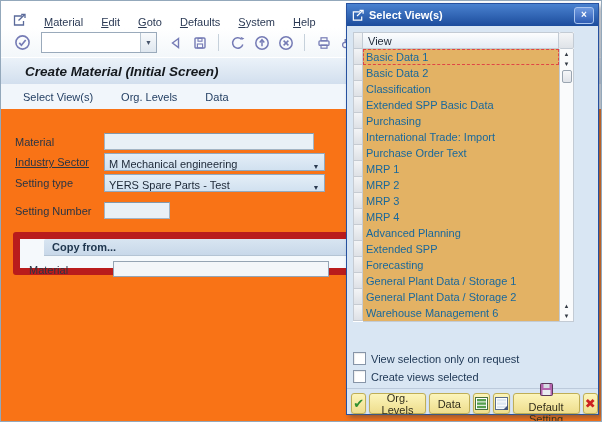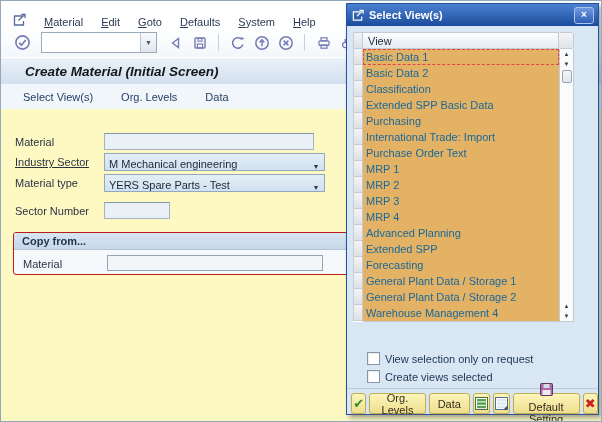--- a/index.html
+++ b/index.html
@@ -22,27 +22,27 @@
   .cmd-drop{width:15px;height:100%;background:linear-gradient(#f8fafc,#dfe7ef);border-left:1px solid #b9c6d2;
             display:flex;align-items:center;justify-content:center;font-size:7px;color:#45536a;}
   
   .titlebar{position:absolute;left:0;top:56px;right:0;height:26px;background:linear-gradient(#ebf2f9,#d2dfee);
             border-top:1px solid #fff;border-bottom:1px solid #b7c9da;display:flex;align-items:center;padding-left:24px;}
   .screen-title{font-weight:bold;font-style:italic;font-size:13.5px;color:#14181d;}
   .apptoolbar{position:absolute;left:0;top:83px;right:0;height:25px;background:#f1f6fb;
               border-bottom:1px solid #c9d6e2;display:flex;align-items:center;padding-left:22px;gap:28px;}
   .flatbtn{background:none;border:none;font-size:11px;color:#1e3a5f;padding:0;cursor:default;font-family:inherit;}
   
-  .content{position:absolute;left:0;top:108px;right:0;bottom:0;background:#fef9c3;}
+  .content{position:absolute;left:0;top:108px;right:0;bottom:0;background:#f97316;}
   .lbl{position:absolute;left:14px;color:#2a3544;}
   .field{position:absolute;left:103px;height:17px;background:#e9f0f6;border:1px solid #a3b4c4;border-top-color:#8398ab;box-sizing:border-box;}
   .combo{position:absolute;left:103px;width:221px;height:18px;box-sizing:border-box;background:linear-gradient(#e4eef7,#d1e1f0);
          border:1px solid #92a8be;display:flex;align-items:flex-end;padding-left:4px;color:#1c2736;}
   .combo-arrow{margin-left:auto;width:16px;text-align:center;font-size:7px;color:#2a3a50;}
-  .copybox{position:absolute;left:12px;top:123px;width:344px;height:43px;border:1px solid #b91c1c;border-radius:3px;background:#f5f9fc;box-sizing:border-box;}
+  .copybox{position:absolute;left:12px;top:123px;width:344px;height:43px;border:7px solid #b91c1c;border-radius:3px;background:#f5f9fc;box-sizing:border-box;padding-left:24px;}
   .copybox-header{height:16px;background:linear-gradient(#d8e5f1,#c8d8e9);border-bottom:1px solid #b4c4d4;
                   border-radius:2px 2px 0 0;display:flex;align-items:center;padding-left:8px;font-weight:bold;color:#20374f;}
   .copy-lbl{position:absolute;left:9px;top:25px;color:#2a3544;}
   .copy-field{position:absolute;left:93px;top:22px;width:216px;height:16px;background:#f3f6f9;border:1px solid #95a4b3;box-sizing:border-box;}
   
   .dialog{position:absolute;left:345px;top:2px;width:253px;height:412px;background:#d9e6f3;
           border:1px solid #26519f;box-sizing:border-box;box-shadow:3px 3px 5px rgba(50,60,80,.45);}
   .dlg-titlebar{height:22px;background:linear-gradient(var(--c-title1,#4a82d0),var(--c-title2,#1c4c9c));
                 display:flex;align-items:center;color:#fff;font-weight:bold;padding:0 4px;gap:4px;}
   .dlg-close{margin-left:auto;width:18px;height:15px;background:linear-gradient(#6f9ae0,#2d5cb4);
@@ -61,21 +61,21 @@
   .rowscol{flex:1;display:flex;flex-direction:column;background:#fff;border-bottom:1px solid #c3cbd4;}
   .viewrow{height:16px;flex:0 0 16px;background:var(--c-selection,#e3b264);color:#19689c;
            display:flex;align-items:center;padding-left:3px;position:relative;cursor:default;}
   .viewrow.focused::after{content:'';position:absolute;inset:0;border:1px dashed var(--c-focus,#e04545);pointer-events:none;}
   .scrollcol{width:15px;background:#fafbfc;border:1px solid #c3cbd4;border-top:none;box-sizing:border-box;
              display:flex;flex-direction:column;align-items:center;}
   .sc-arrow{height:10px;line-height:10px;font-size:6px;color:#333a44;width:100%;text-align:center;cursor:default;}
   .sc-thumb{width:10px;height:13px;background:linear-gradient(#f6f7f9,#e1e4e9);border:1px solid #9aa5b1;border-radius:2px;margin-top:1px;box-sizing:border-box;}
   .sc-track{flex:1;width:100%;}
   
-  .cbrow{position:absolute;left:20px;display:flex;align-items:center;gap:5px;color:#1c3553;}
+  .cbrow{position:absolute;left:6px;display:flex;align-items:center;gap:5px;color:#1c3553;}
   .cb{width:13px;height:13px;background:#fff;border:1px solid #8795a8;box-sizing:border-box;box-shadow:inset 1px 1px 1px rgba(0,0,0,.08);}
   
   .dlg-sep{position:absolute;left:0;right:0;top:384px;height:1px;background:#bccadb;}
   .dlg-footer{position:absolute;left:4px;top:388px;height:23px;display:flex;align-items:center;gap:3px;}
   .ybtn{height:21px;background:linear-gradient(var(--c-btn1,#fcf5bb),var(--c-btn2,#eedd8d));
         border:1px solid #bfae56;border-radius:3px;display:flex;align-items:center;justify-content:center;
         padding:0 8px;color:#332f1c;font-size:11px;font-family:inherit;box-shadow:0 1px 1px rgba(120,110,60,.35);cursor:default;}
   .ybtn.icon-only{padding:0 3px;min-width:14px;}
   .glyph-check{color:#2f8f2f;font-weight:bold;font-size:13px;}
   .glyph-x{color:#cc2020;font-weight:bold;font-size:13px;}
@@ -185,27 +185,27 @@
   <div class="content">
     <span class="lbl" style="top:27px;">Material</span>
     <input class="field" style="top: 24px; width: 210px;" value="">
 
     <span class="lbl" style="top:47px;text-decoration:underline;">Industry Sector</span>
     <div class="combo" style="top:44px;">
       <span>M Mechanical engineering</span>
       <span class="combo-arrow">▼</span>
     </div>
 
-    <span class="lbl" style="top:68px;">Material type</span>
+    <span class="lbl" style="top:68px;">Setting type</span>
     <div class="combo" style="top:65px;">
       <span>YERS Spare Parts - Test</span>
       <span class="combo-arrow">▼</span>
     </div>
 
-    <span class="lbl" style="top:96px;">Sector Number</span>
+    <span class="lbl" style="top:96px;">Setting Number</span>
     <input class="field" style="top: 93px; width: 66px;" value="">
 
     <div class="copybox">
       <div class="copybox-header">
         <span>Copy from...</span>
       </div>
       <span class="copy-lbl">Material</span>
       <input class="copy-field" value="" style="">
     </div>
   </div>
@@ -259,21 +259,21 @@
             <div class="viewrow">Purchase Order Text</div>
             <div class="viewrow">MRP 1</div>
             <div class="viewrow">MRP 2</div>
             <div class="viewrow">MRP 3</div>
             <div class="viewrow">MRP 4</div>
             <div class="viewrow">Advanced Planning</div>
             <div class="viewrow">Extended SPP</div>
             <div class="viewrow">Forecasting</div>
             <div class="viewrow">General Plant Data / Storage 1</div>
             <div class="viewrow">General Plant Data / Storage 2</div>
-            <div class="viewrow">Warehouse Management 4</div>
+            <div class="viewrow">Warehouse Management 6</div>
           </div>
         <div class="scrollcol">
           <span class="sc-arrow">▲</span>
           <span class="sc-arrow">▼</span>
           <span class="sc-thumb"></span>
           <span class="sc-track"></span>
           <span class="sc-arrow">▲</span>
           <span class="sc-arrow">▼</span>
         </div>
       </div>

